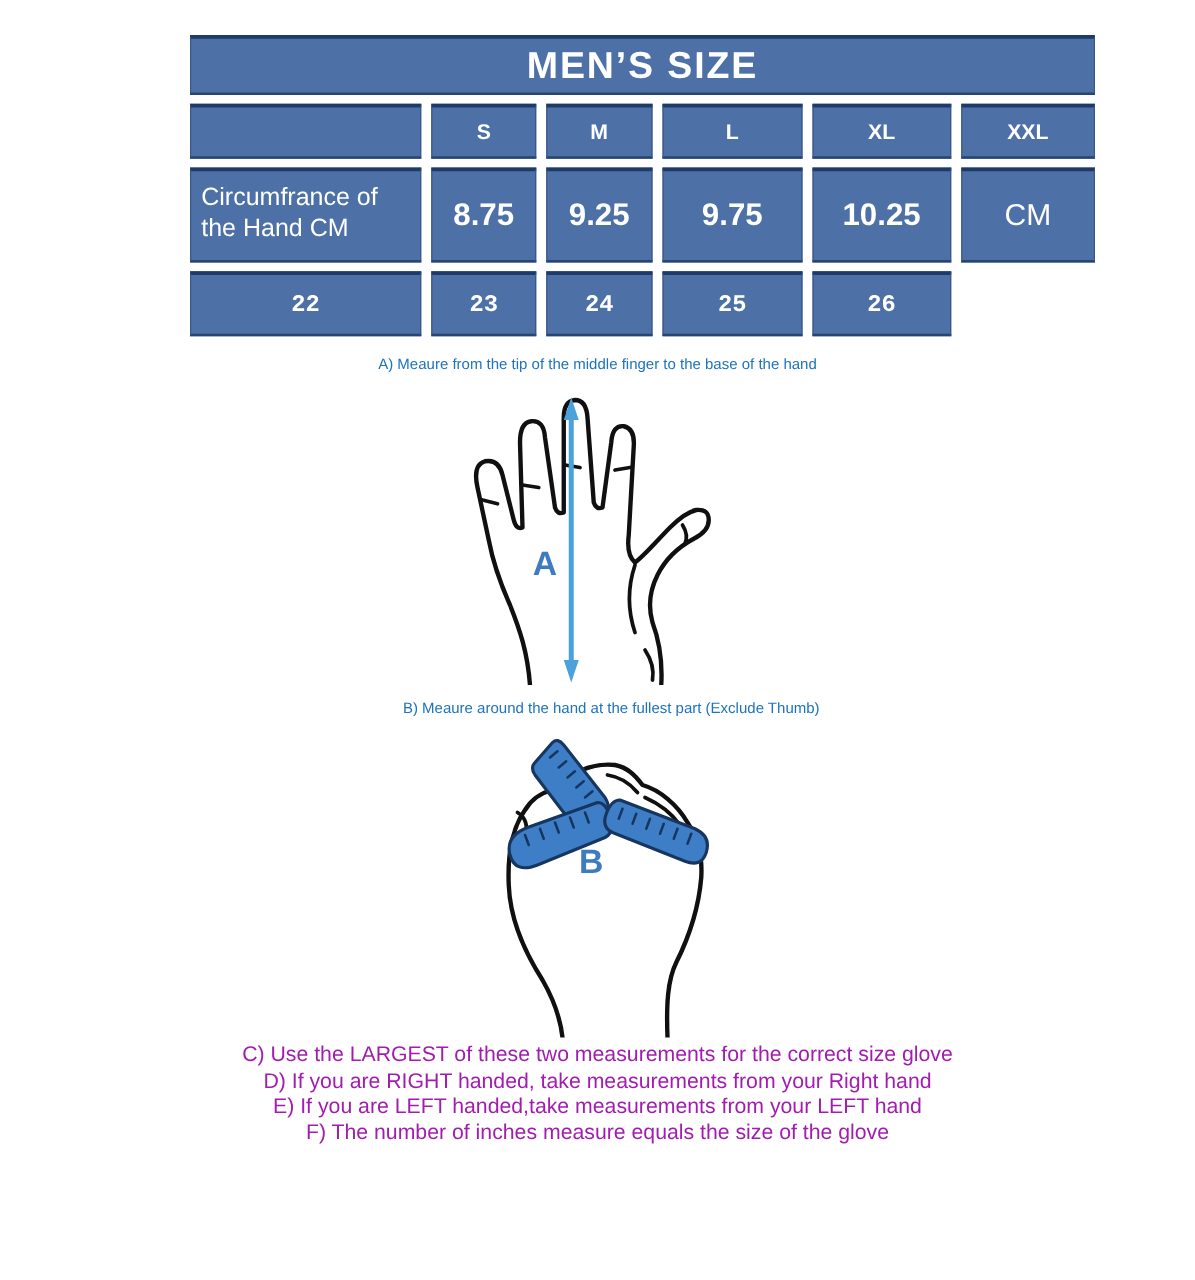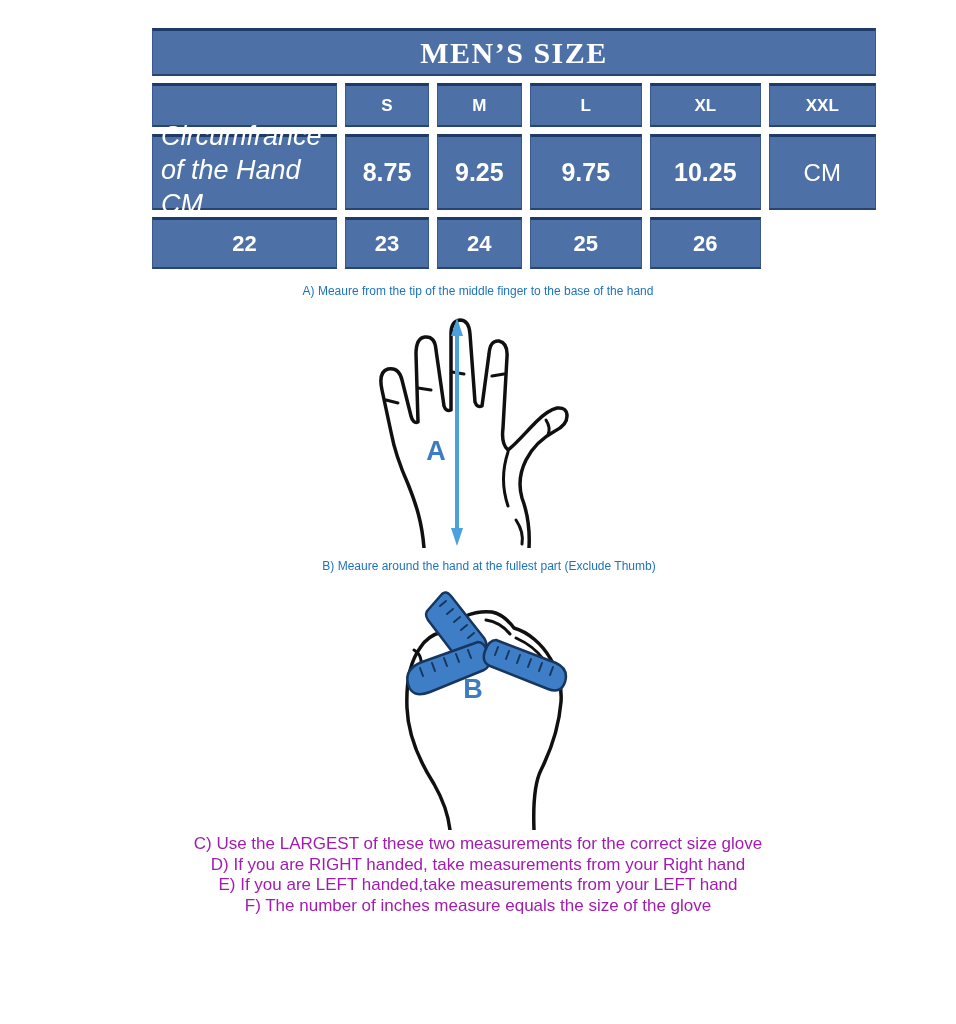--- a/index.html
+++ b/index.html
@@ -17,29 +17,29 @@
   }
   .cell{
     box-sizing:border-box;background:#4d71a6;color:#ffffff;
     border:1px solid #3a578b;
     border-top:3px solid #1d3a68;
     border-bottom:2px solid #27456f;
     display:flex;align-items:center;justify-content:center;
   }
   .cell.title{
     grid-column:1 / -1;
-    font-family:Liberation Serif, serif;font-weight:bold;
+    font-family:Liberation Sans, sans-serif;font-weight:bold;
     font-size:30px;letter-spacing:1.5px;
   }
   .cell.head{font-weight:bold;font-size:17px;}
   .cell.num{font-weight:bold;font-size:25px;}
-  .cell.num-sm{font-weight:bold;font-size:22px;}
+  .cell.num-sm{font-weight:bold;font-size:19px;font-family:Liberation Mono, monospace;}
   .cell.rowlabel{
     justify-content:flex-start;text-align:left;
-    padding:0 4px 3px 8px;font-size:27px;line-height:1.25;font-style:italic;
+    padding:0 4px 3px 8px;font-size:20px;line-height:1.25;
   }
   .cell.cmlabel{font-size:24px;}
   
   .caption{
     position:absolute;left:0;width:956px;text-align:center;
     color:#1d73bd;font-size:12px;
   }
   .caption.a{top:284px;}
   .caption.b{top:559px;margin-left:11px;}
   .notes{

